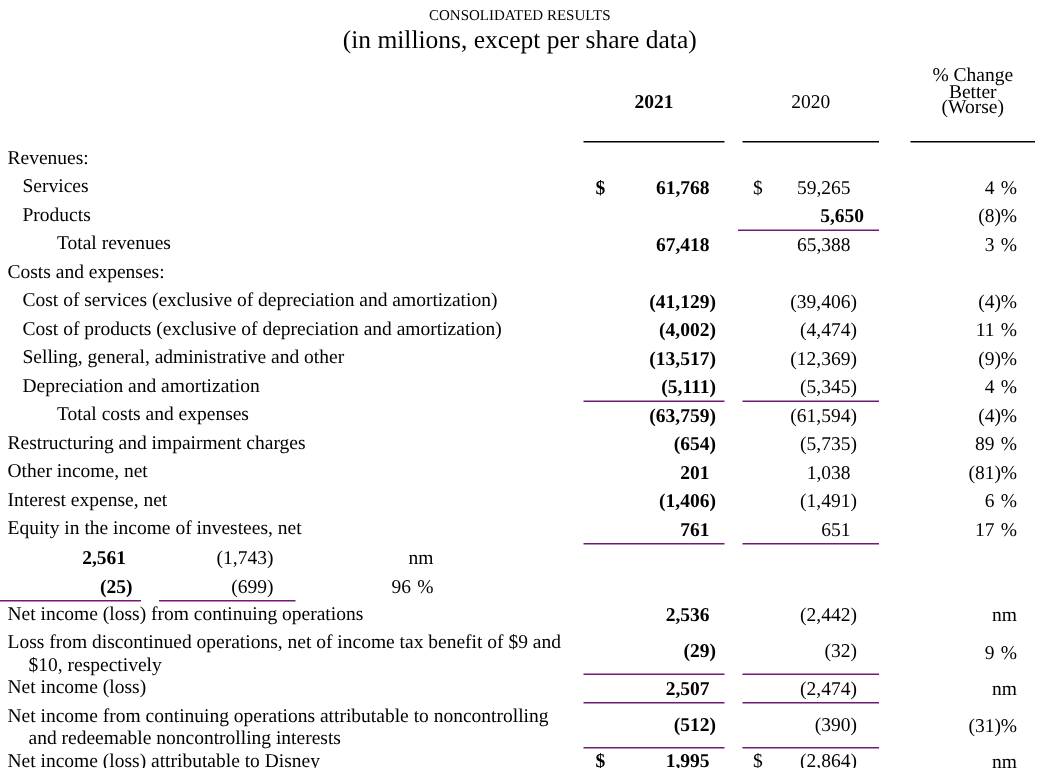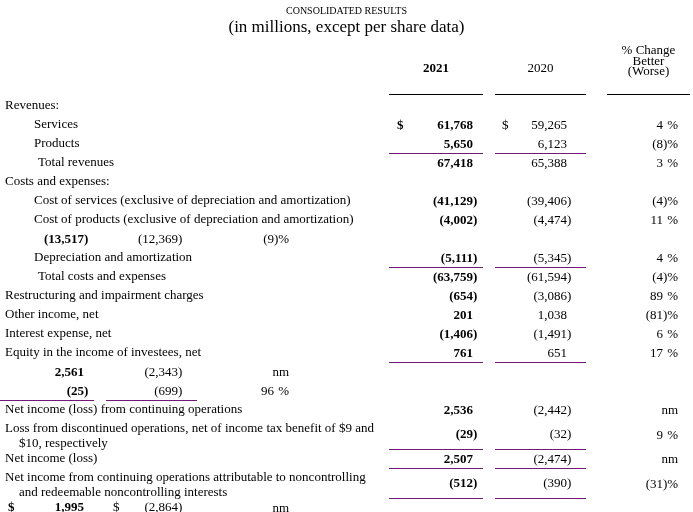--- a/index.html
+++ b/index.html
@@ -23,21 +23,21 @@
   .h2020 { width: 91px; margin-left: 12px; }
   .hchange { width: 83px; margin-left: 21px; margin-right: 3px;
              line-height: 10.5px; padding-bottom: 17px; }
   .hchange div { white-space: nowrap; }
 
   
   .tbody { margin-top: 2px; }
   .row { display: flex; align-items: flex-start; min-height: 19px; }
   .lbl { flex: 1; line-height: 15px; padding-right: 4px; }
   .ind0 { padding-left: 19px; text-indent: -14px; }
-  .ind1 { padding-left: 48px; text-indent: -14px; }
+  .ind1 { padding-left: 29px; text-indent: -14px; }
   .ind2 { padding-left: 52px; text-indent: -14px; }
 
   .col { display: flex; align-items: center; align-self: stretch; }
   .c2021 { width: 94px; font-weight: bold; padding-left: 8px; padding-right: 5px; }
   .c2020 { width: 91px; margin-left: 12px; padding-left: 7px; padding-right: 14px; }
   .cchange { width: 83px; margin-left: 21px; margin-right: 3px; padding-right: 12px; }
 
   .num { flex: 1; text-align: right; white-space: nowrap; }
   .pslot { width: 5px; text-align: left; }
   .dollar { width: 10px; text-align: left; }
@@ -102,25 +102,20 @@
           <span class="csym">%</span>
         </div>
       </div>
       <div class="row">
         <div class="lbl ind1">Products</div>
         <div class="col c2021 b1">
           <span class="dollar"></span>
           <span class="num">5,650</span>
           <span class="pslot"></span>
         </div>
-        <div class="col c2020 b1">
-          <span class="dollar"></span>
-          <span class="num">6,123</span>
-          <span class="pslot"></span>
-        </div>
         <div class="col cchange">
           <span class="cnum">(8</span>
           <span class="cpslot">)</span>
           <span class="csym">%</span>
         </div>
       </div>
       <div class="row">
         <div class="lbl ind2">Total revenues</div>
         <div class="col c2021">
           <span class="dollar"></span>
@@ -182,20 +177,21 @@
           <span class="num">(4,474</span>
           <span class="pslot">)</span>
         </div>
         <div class="col cchange">
           <span class="cnum">11</span>
           <span class="cpslot"></span>
           <span class="csym">%</span>
         </div>
       </div>
       <div class="row">
+        <div class="lbl ind1">Selling, general, administrative and other</div>
         <div class="col c2021">
           <span class="dollar"></span>
           <span class="num">(13,517</span>
           <span class="pslot">)</span>
         </div>
         <div class="col c2020">
           <span class="dollar"></span>
           <span class="num">(12,369</span>
           <span class="pslot">)</span>
         </div>
@@ -243,21 +239,21 @@
       </div>
       <div class="row">
         <div class="lbl ind0">Restructuring and impairment charges</div>
         <div class="col c2021">
           <span class="dollar"></span>
           <span class="num">(654</span>
           <span class="pslot">)</span>
         </div>
         <div class="col c2020">
           <span class="dollar"></span>
-          <span class="num">(3,086</span>
+          <span class="num">(5,735</span>
           <span class="pslot">)</span>
         </div>
         <div class="col cchange">
           <span class="cnum">89</span>
           <span class="cpslot"></span>
           <span class="csym">%</span>
         </div>
       </div>
       <div class="row">
         <div class="lbl ind0">Other income, net</div>
@@ -314,21 +310,21 @@
         </div>
       </div>
       <div class="row">
         <div class="col c2021">
           <span class="dollar"></span>
           <span class="num">2,561</span>
           <span class="pslot"></span>
         </div>
         <div class="col c2020">
           <span class="dollar"></span>
-          <span class="num">(2,343</span>
+          <span class="num">(1,743</span>
           <span class="pslot">)</span>
         </div>
         <div class="col cchange">
           <span class="nmv">nm</span>
         </div>
       </div>
       <div class="row">
         <div class="col c2021 b1">
           <span class="dollar"></span>
           <span class="num">(25</span>
@@ -407,20 +403,21 @@
           <span class="num">(390</span>
           <span class="pslot">)</span>
         </div>
         <div class="col cchange">
           <span class="cnum">(31</span>
           <span class="cpslot">)</span>
           <span class="csym">%</span>
         </div>
       </div>
       <div class="row">
+        <div class="lbl ind0">Net income (loss) attributable to Disney</div>
         <div class="col c2021 b2">
           <span class="dollar">$</span>
           <span class="num">1,995</span>
           <span class="pslot"></span>
         </div>
         <div class="col c2020 b2">
           <span class="dollar">$</span>
           <span class="num">(2,864</span>
           <span class="pslot">)</span>
         </div>

